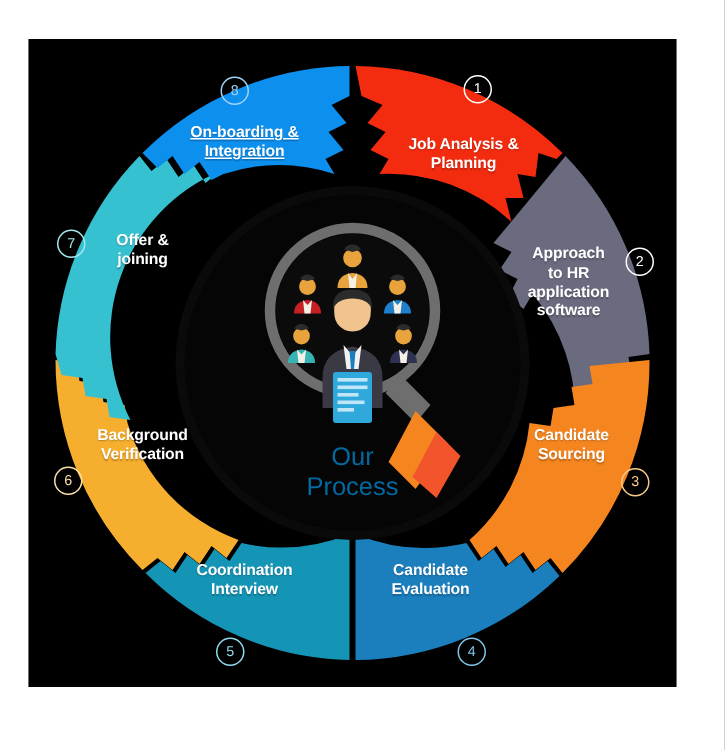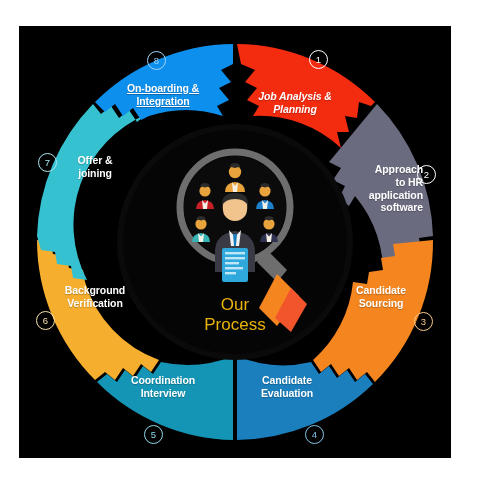--- a/index.html
+++ b/index.html
@@ -71,21 +71,21 @@
     align-items: center;
     justify-content: center;
     box-sizing: border-box;
   }
 
   
   #hub-title {
     position: absolute;
     width: 130px;
     text-align: center;
-    color: #eab308;
+    color: #0369a1;
     font-family: "Liberation Sans", sans-serif;
     font-size: 17px;
     font-weight: normal;
     line-height: 1.2;
     white-space: pre-line;
     left: 151px;
     top: 269px;
     pointer-events: none;
   }
 </style>
@@ -223,24 +223,24 @@
           <rect x="203" y="222" width="26" height="34" rx="2" fill="#2FA8DC"></rect>
           <rect x="206" y="226" width="20" height="2.4" fill="#bfe6f7"></rect>
           <rect x="206" y="231" width="20" height="2.4" fill="#bfe6f7"></rect>
           <rect x="206" y="236" width="14" height="2.4" fill="#bfe6f7"></rect>
           <rect x="206" y="241" width="18" height="2.4" fill="#bfe6f7"></rect>
           <rect x="206" y="246" width="11" height="2.4" fill="#bfe6f7"></rect>
         </g>
       </g>
     </svg>
 
-    <div class="seg-label" style="left:228px; top:64px; width:96px;font-style:italic;">Job Analysis &amp;
+    <div class="seg-label" style="left:242px; top:64px; width:96px;">Job Analysis &amp;
 Planning</div>
 
-    <div class="seg-label" style="left:316px; top:137px; width:88px;text-align:right;">Approach
+    <div class="seg-label" style="left:316px; top:137px; width:88px;">Approach
 to HR
 application
 software</div>
 
     <div class="seg-label" style="left:318px; top:258px; width:88px;">Candidate
 Sourcing</div>
 
     <div class="seg-label" style="left:220px; top:348px; width:96px;">Candidate
 Evaluation</div>
 

